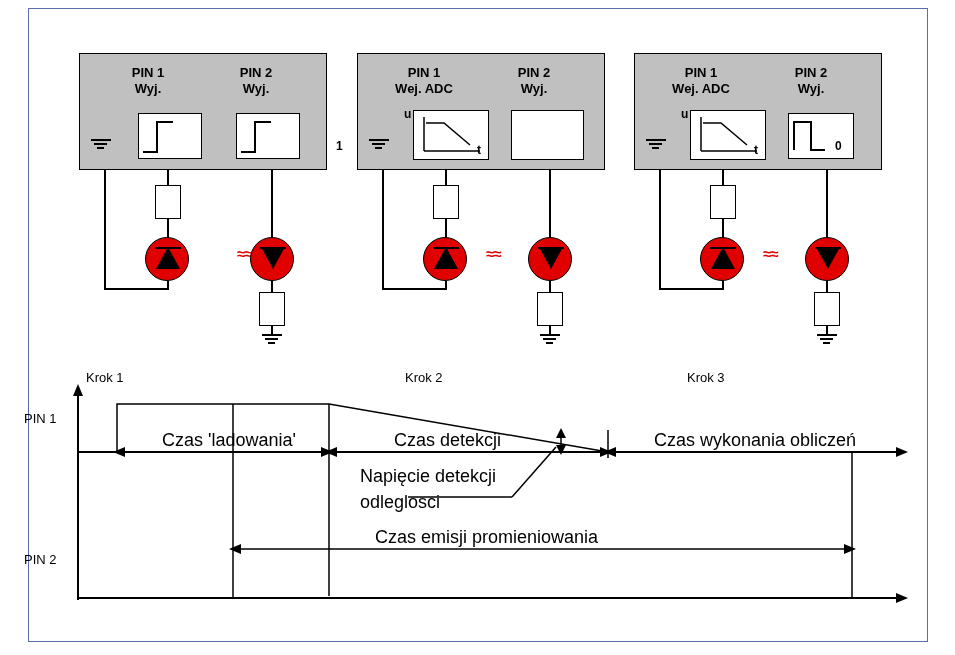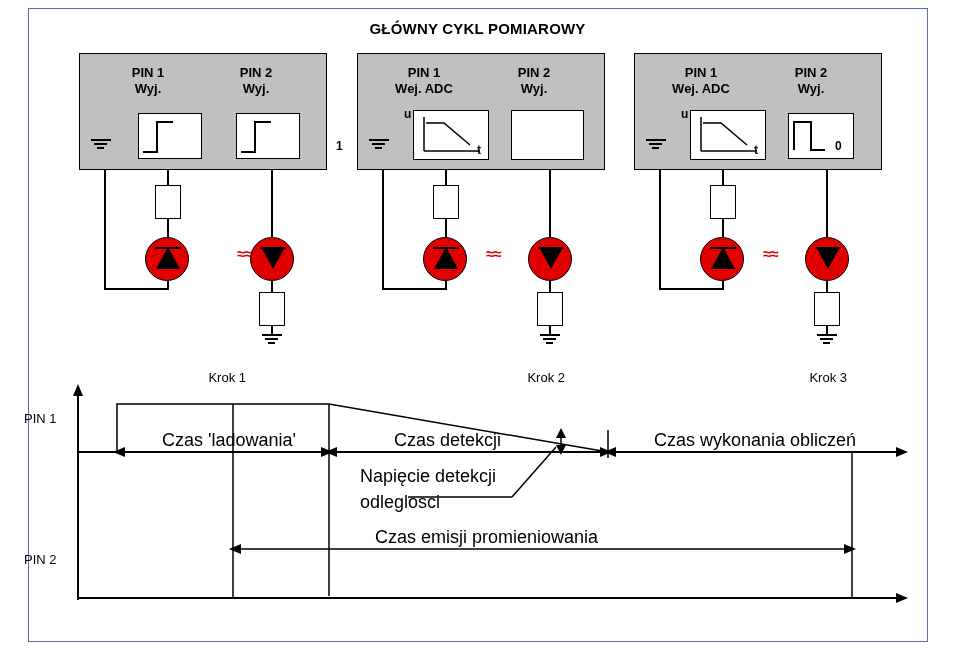--- a/index.html
+++ b/index.html
@@ -123,21 +123,21 @@
     border-top: 22px solid #000;
   }
   .ledbar { position: absolute; background: #000; height: 2px; width: 26px; left: 9px; }
   .rays { position: absolute; color: #e00000; font-size: 15px; font-weight: bold; letter-spacing: -1px; }
 
   .krok {
     position: absolute;
     font-size: 13px;
     color: #000;
     width: 160px;
-    text-align: right;
+    text-align: left;
   }
 
   
   .tlabel {
     position: absolute;
     font-size: 13px;
     color: #000;
   }
   .tcap {
     position: absolute;
@@ -152,21 +152,20 @@
     height: 655px;
     pointer-events: none;
   }
 </style>
 </head>
 <body>
 
 <div id="root">
 
   <div class="frame"></div>
-  <div class="title">GŁÓWNY CYKL POMIAROWY</div>
 
   <div class="step" style="left:79px;">
     <div class="pin-col" style="left:20px;">
       <span>PIN 1</span>
       <span class="l2">Wyj.</span>
     </div>
     <div class="pin-col" style="left:128px;">
       <span>PIN 2</span>
       <span class="l2">Wyj.</span>
     </div>

